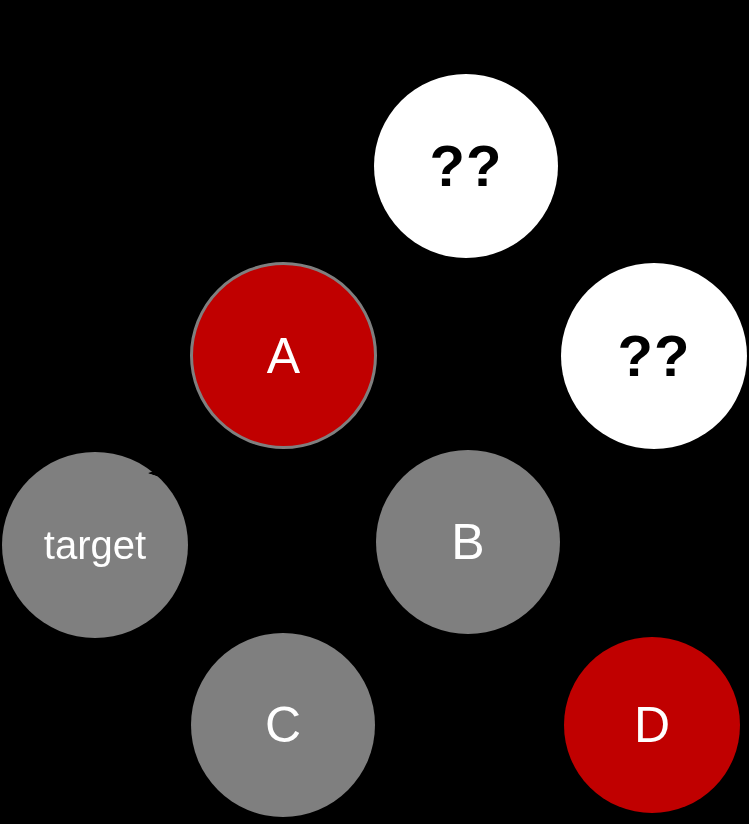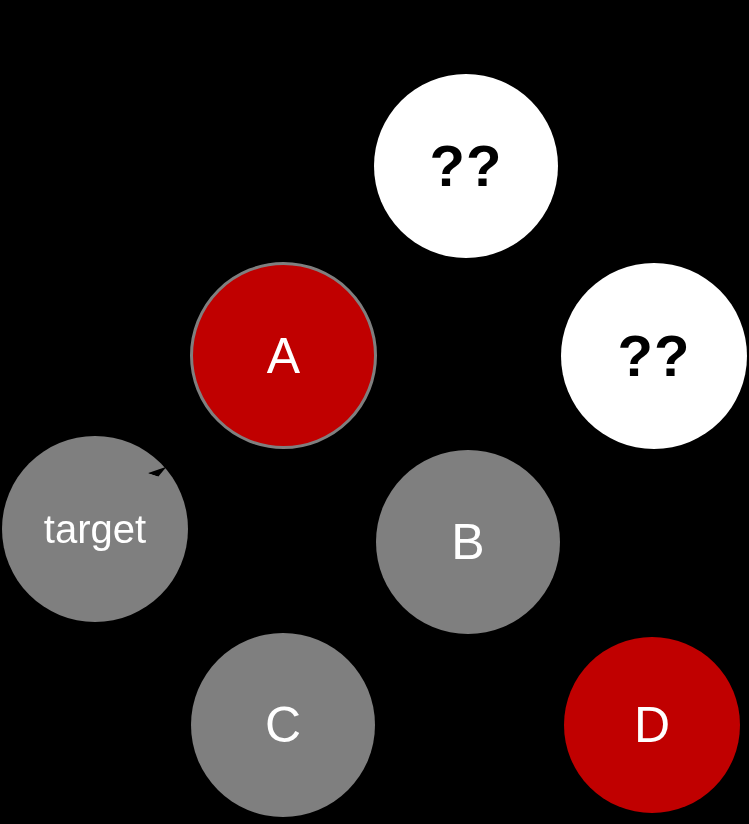--- a/index.html
+++ b/index.html
@@ -24,21 +24,21 @@
     border-radius: 50%;
     display: flex;
     align-items: center;
     justify-content: center;
     box-sizing: border-box;
     text-align: center;
   }
   .node-unknown-top   { left: 374px; top:  74px; width: 184px; height: 184px; }
   .node-unknown-right { left: 561px; top: 263px; width: 186px; height: 186px; }
   .node-a             { left: 190px; top: 262px; width: 187px; height: 187px; border: 3px solid; }
-  .node-target        { left:   2px; top: 436px; width: 186px; height: 186px; }
+  .node-target        { left:   2px; top: 452px; width: 186px; height: 186px; }
   .node-b             { left: 376px; top: 450px; width: 184px; height: 184px; }
   .node-c             { left: 191px; top: 633px; width: 184px; height: 184px; }
   .node-d             { left: 564px; top: 637px; width: 176px; height: 176px; }
 
   .label {
     display: block;
     line-height: 1;
     user-select: none;
   }
   .label-qq {

